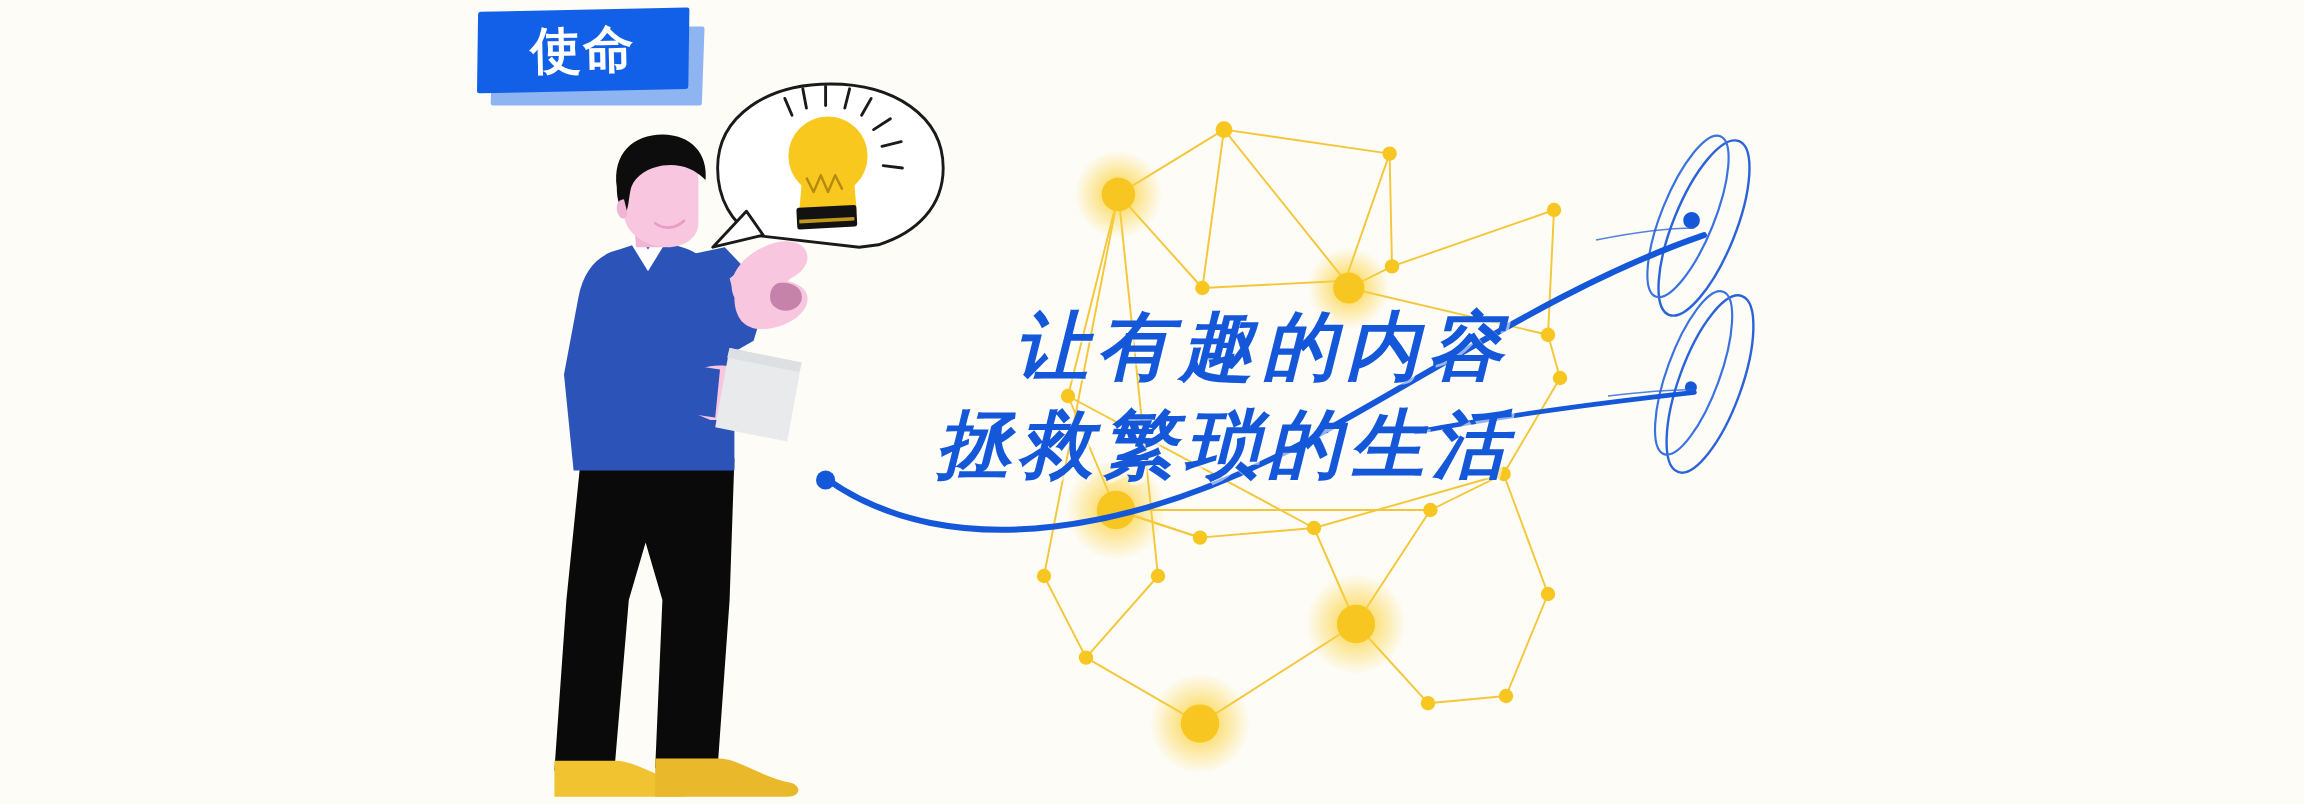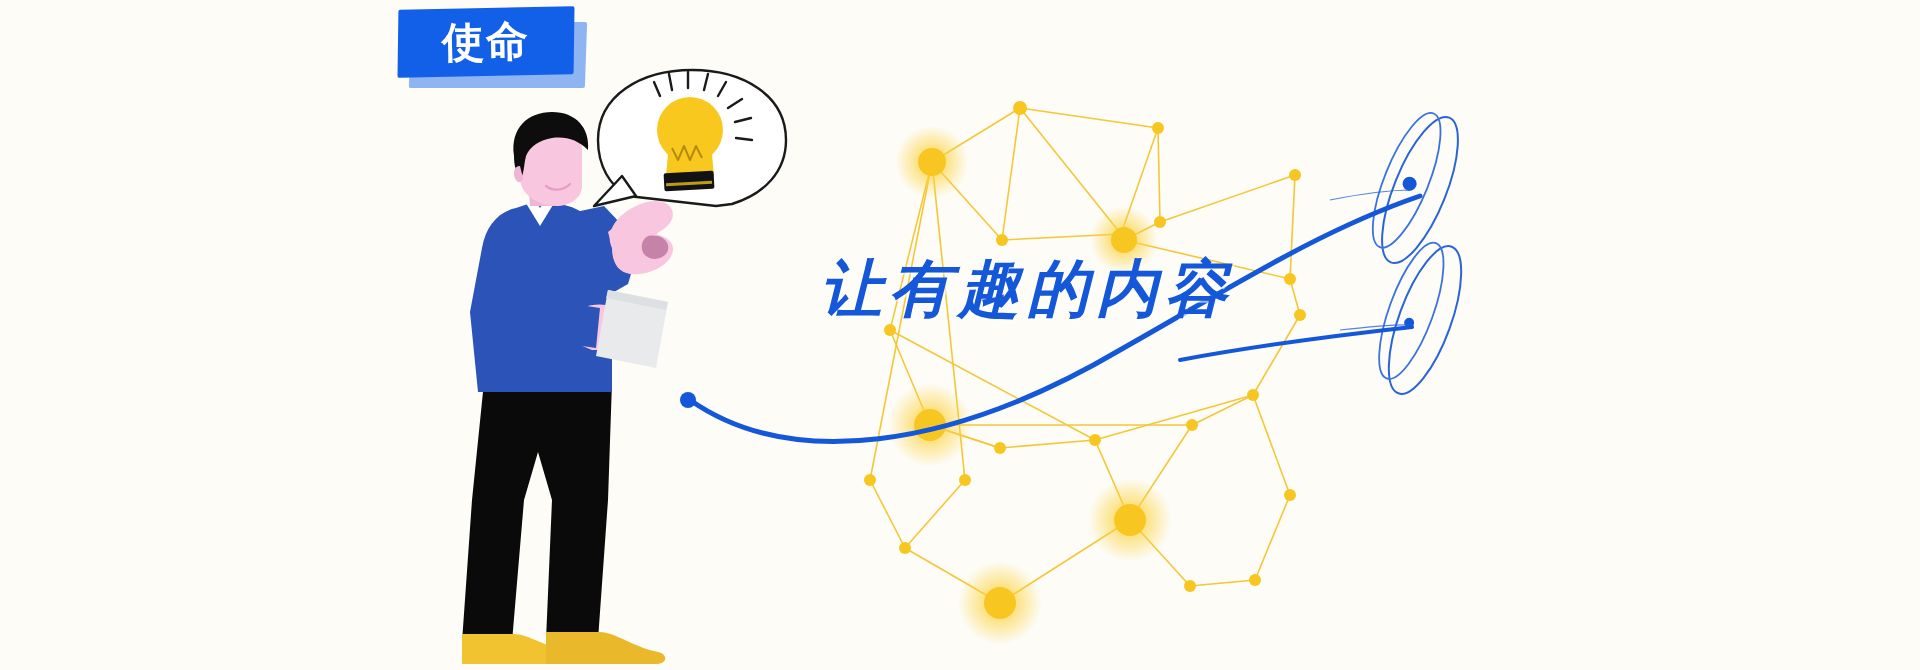--- a/index.html
+++ b/index.html
@@ -70,20 +70,21 @@
   .headline-line {
     color: #1457D8;
     font-size: 62px;
     font-weight: bold;
     font-style: italic;
     letter-spacing: 7px;
     line-height: 1.32;
     white-space: nowrap;
     font-family: "DejaVu Sans", "Liberation Sans", sans-serif;
     text-shadow: 2px 2px 0 rgba(255,255,255,0.55);
+    margin-left: 25px;
   }
   .headline-line.l2 {
     margin-left: -40px;
   }
 
   
   .layer {
     position: absolute;
     left: 0;
     top: 0;
@@ -291,15 +292,16 @@
 
   <div class="badge-wrap">
     <div class="badge-shadow"></div>
     <div class="badge-main">
       <span class="badge-text">使命</span>
     </div>
   </div>
 
   <div class="headline">
     <div class="headline-line l1">让有趣的内容</div>
+    <div class="headline-line l2">拯救繁琐的生活</div>
   </div>
 
 </div>
 
 </body></html>

